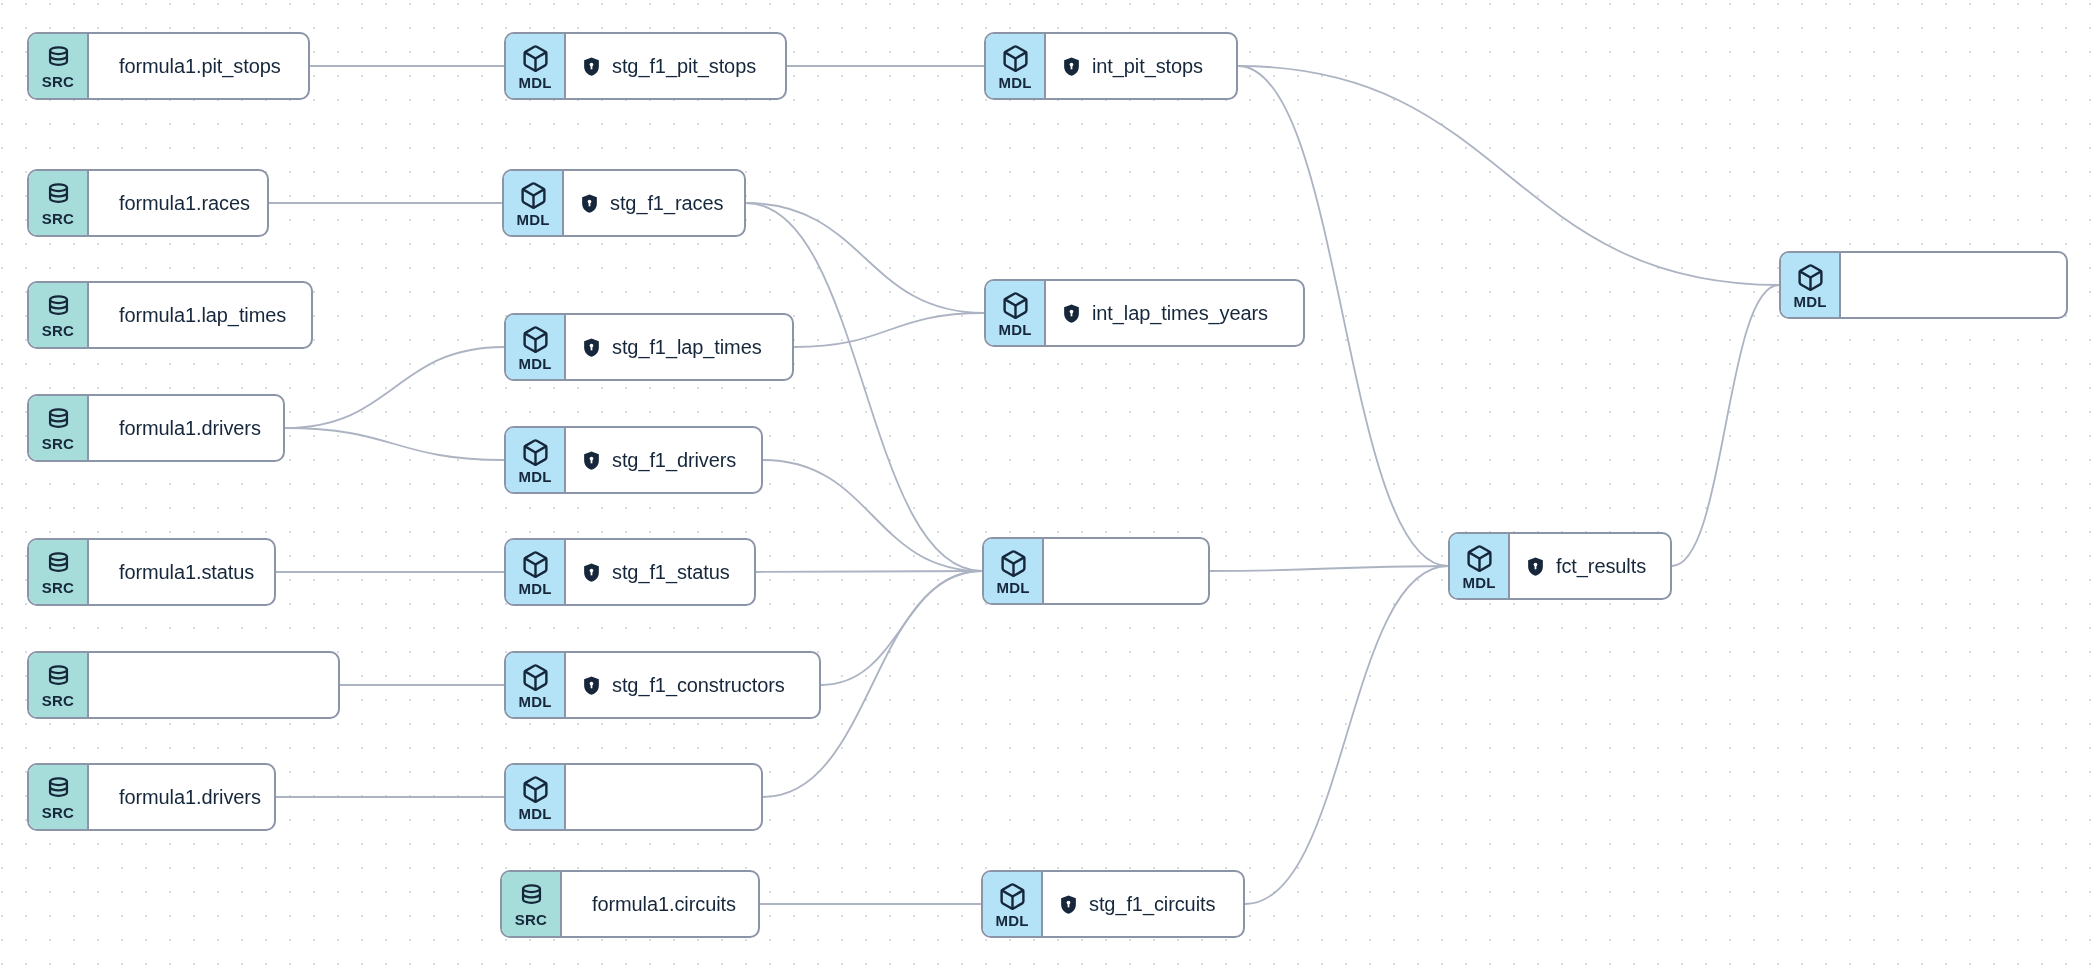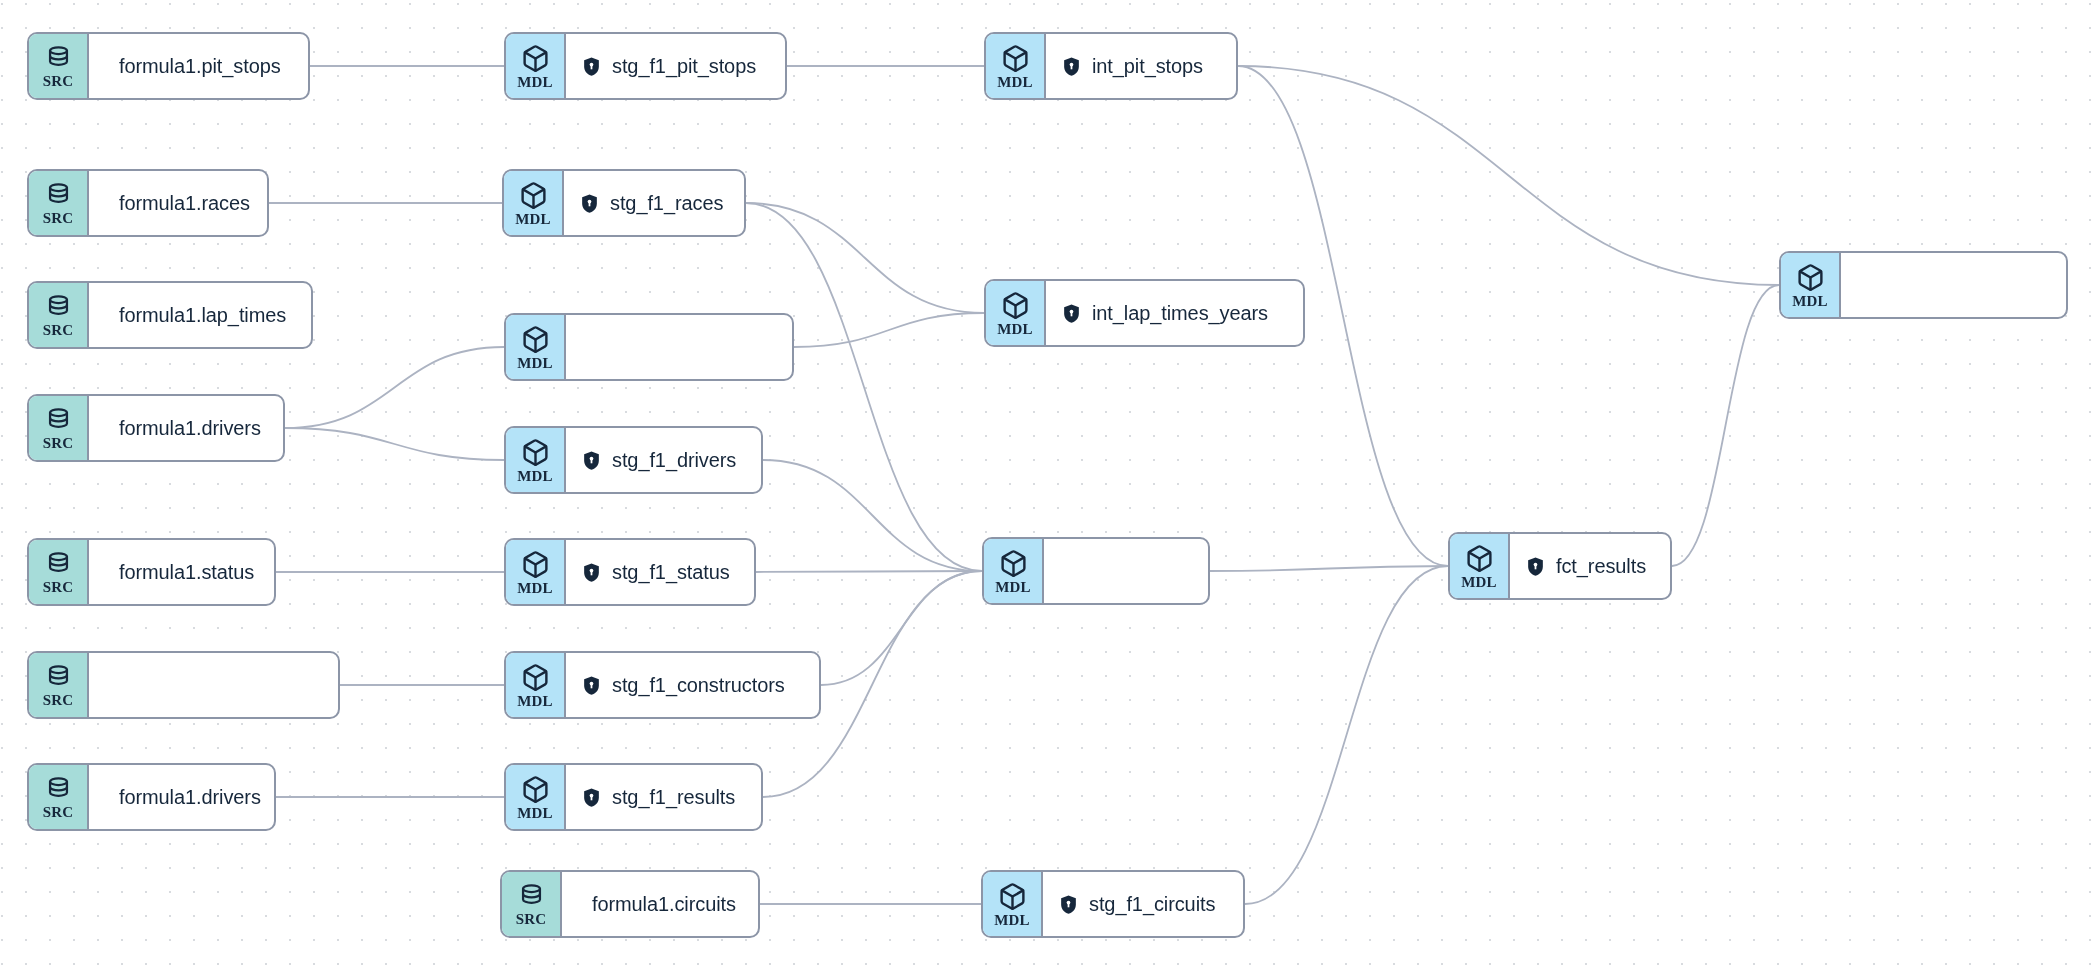--- a/index.html
+++ b/index.html
@@ -22,21 +22,20 @@
     border:2px solid var(--border,#8c95a7);
     border-radius:10px;
     cursor:pointer;
   }
   .badge{
     flex:0 0 58px;width:58px;
     display:flex;flex-direction:column;align-items:center;justify-content:center;
     gap:2px;padding-top:1px;
     border-right:2px solid var(--border,#8c95a7);
     border-radius:8px 0 0 8px;
-    font-family:Liberation Serif, serif;
   }
   .node.source .badge{background:var(--srcbadge,#a6dcd9);}
   .node.model  .badge{background:var(--mdlbadge,#b4e3f8);align-items:center;}
   .bicon{display:flex;align-items:center;justify-content:center;line-height:0;color:var(--text,#16273b);}
   .btext{font-size:15px;font-weight:700;line-height:1;color:var(--text,#16273b);letter-spacing:.2px;}
   .nbody{
     flex:1 1 auto;display:flex;align-items:center;gap:10px;
     padding:0 12px 0 15px;overflow:hidden;white-space:nowrap;
   }
   .node.source .nbody{padding-left:30px;}
@@ -228,20 +227,30 @@
     <div class="badge">
       <span class="bicon">
           <svg width="29" height="29" viewBox="0 0 24 24" fill="none" stroke="#16273b" stroke-width="2" stroke-linecap="round" stroke-linejoin="round">
             <path d="M21 16V8a2 2 0 0 0-1-1.73l-7-4a2 2 0 0 0-2 0l-7 4A2 2 0 0 0 3 8v8a2 2 0 0 0 1 1.73l7 4a2 2 0 0 0 2 0l7-4A2 2 0 0 0 21 16z"></path>
             <polyline points="3.27 6.96 12 12.01 20.73 6.96"></polyline>
             <line x1="12" y1="22.08" x2="12" y2="12"></line>
           </svg>
         </span>
       <span class="btext">MDL</span>
     </div>
+    <div class="nbody">
+      <span class="shield">
+          <svg width="21" height="21" viewBox="0 0 24 24" fill="#16273b">
+            <path d="M12 1.6l8.4 3.2v7.2c0 5.5-3.6 9-8.4 10.6C7.2 21 3.6 17.5 3.6 12V4.8L12 1.6z"></path>
+            <circle cx="12" cy="9.8" r="2.1" fill="#ffffff"></circle>
+            <path d="M11 10.8h2v4.4h-2z" fill="#ffffff"></path>
+          </svg>
+        </span>
+      <span class="nlabel">stg_f1_lap_times</span>
+    </div>
   </div>
     <div class="node source" style="left: 27px; top: 394px; width: 258px; height: 68px;">
     <div class="badge">
       <span class="bicon">
           <svg width="27" height="27" viewBox="0 0 24 24" fill="none" stroke="#16273b" stroke-width="2" stroke-linecap="round" stroke-linejoin="round">
             <ellipse cx="12" cy="5" rx="7.5" ry="3"></ellipse>
             <path d="M4.5 5v4.8c0 1.66 3.36 3 7.5 3s7.5-1.34 7.5-3V5"></path>
             <path d="M4.5 9.8v4.8c0 1.66 3.36 3 7.5 3s7.5-1.34 7.5-3V9.8"></path>
             <path d="M4.5 14.6V19c0 1.66 3.36 3 7.5 3s7.5-1.34 7.5-3v-4.4" opacity="0"></path>
           </svg>
@@ -404,30 +413,20 @@
     <div class="badge">
       <span class="bicon">
           <svg width="29" height="29" viewBox="0 0 24 24" fill="none" stroke="#16273b" stroke-width="2" stroke-linecap="round" stroke-linejoin="round">
             <path d="M21 16V8a2 2 0 0 0-1-1.73l-7-4a2 2 0 0 0-2 0l-7 4A2 2 0 0 0 3 8v8a2 2 0 0 0 1 1.73l7 4a2 2 0 0 0 2 0l7-4A2 2 0 0 0 21 16z"></path>
             <polyline points="3.27 6.96 12 12.01 20.73 6.96"></polyline>
             <line x1="12" y1="22.08" x2="12" y2="12"></line>
           </svg>
         </span>
       <span class="btext">MDL</span>
     </div>
-    <div class="nbody">
-      <span class="shield">
-          <svg width="21" height="21" viewBox="0 0 24 24" fill="#16273b">
-            <path d="M12 1.6l8.4 3.2v7.2c0 5.5-3.6 9-8.4 10.6C7.2 21 3.6 17.5 3.6 12V4.8L12 1.6z"></path>
-            <circle cx="12" cy="9.8" r="2.1" fill="#ffffff"></circle>
-            <path d="M11 10.8h2v4.4h-2z" fill="#ffffff"></path>
-          </svg>
-        </span>
-      <span class="nlabel">stg_f1_results</span>
-    </div>
   </div>
     <div class="node source" style="left: 500px; top: 870px; width: 260px; height: 68px;">
     <div class="badge">
       <span class="bicon">
           <svg width="27" height="27" viewBox="0 0 24 24" fill="none" stroke="#16273b" stroke-width="2" stroke-linecap="round" stroke-linejoin="round">
             <ellipse cx="12" cy="5" rx="7.5" ry="3"></ellipse>
             <path d="M4.5 5v4.8c0 1.66 3.36 3 7.5 3s7.5-1.34 7.5-3V5"></path>
             <path d="M4.5 9.8v4.8c0 1.66 3.36 3 7.5 3s7.5-1.34 7.5-3V9.8"></path>
             <path d="M4.5 14.6V19c0 1.66 3.36 3 7.5 3s7.5-1.34 7.5-3v-4.4" opacity="0"></path>
           </svg>

